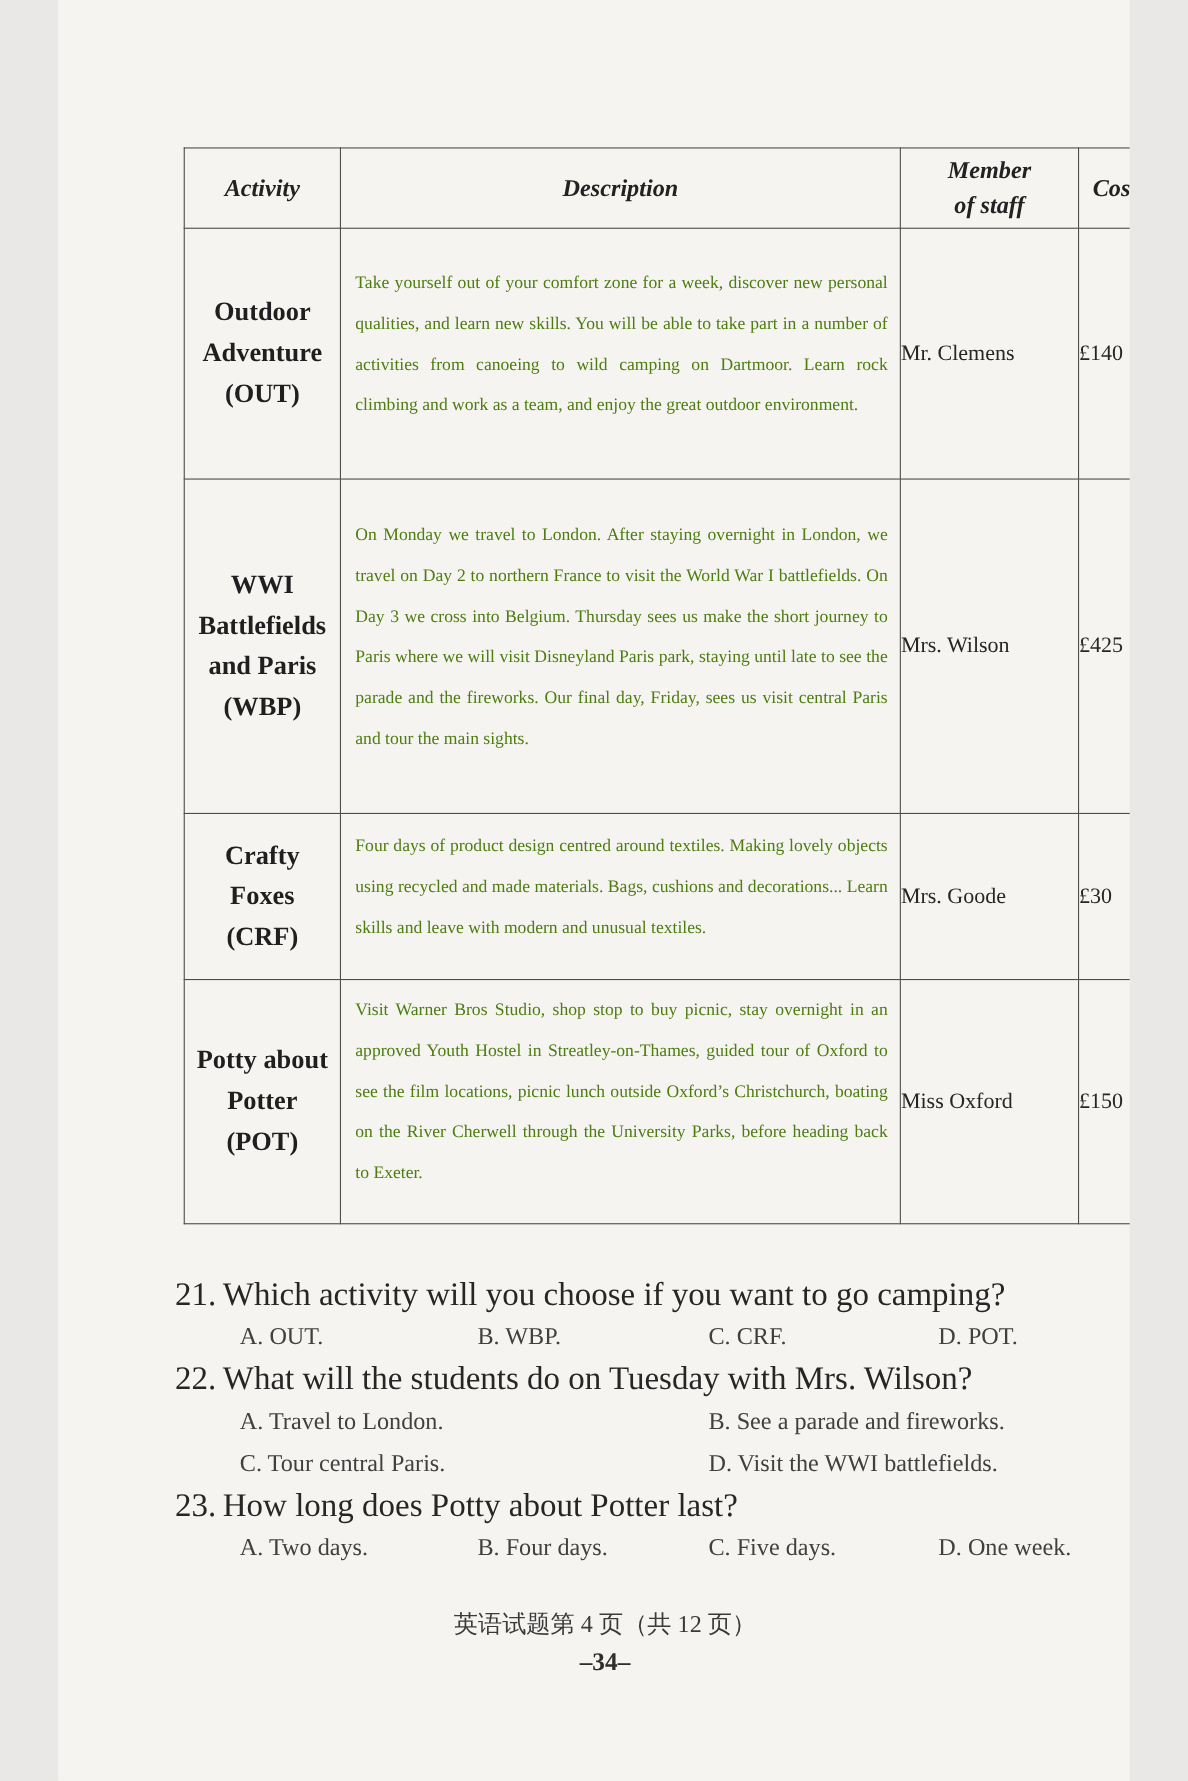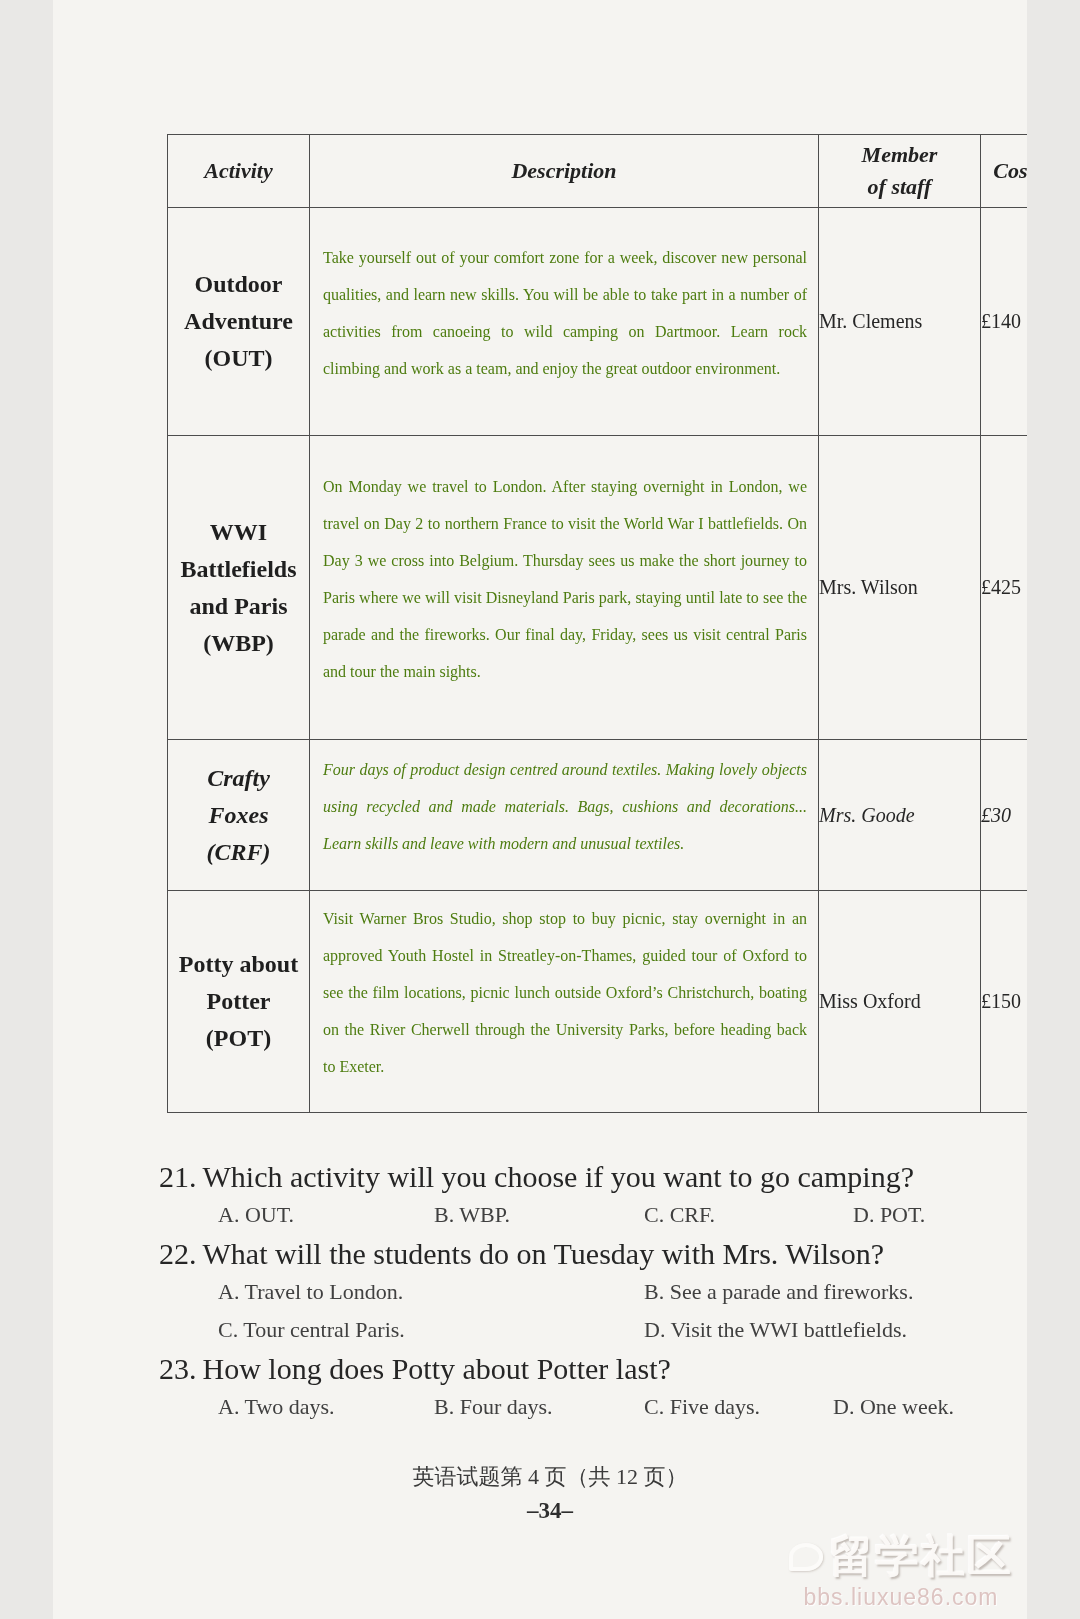--- a/index.html
+++ b/index.html
@@ -53,21 +53,21 @@
     text-align: justify;
     padding: 2px 11px 20px 13px;
     color: #4d7c0f;
   }
   td.staff-cell, td.cost-cell {
     font-size: 20px;
     color: #262626;
   }
   tr.row-out  { height: 228px; }
   tr.row-wbp  { height: 304px; }
-  tr.row-crf  { height: 151px; font-style: italic; }
+  tr.row-crf  { height: 151px; }
   tr.row-pot  { height: 222px; }
 
   
   .q-line {
     position: absolute;
     left: 106px;
     font-size: 30px;
     line-height: 27px;
     white-space: nowrap;
     color: #262626;
@@ -226,27 +226,20 @@
   <div class="opt-row" style="top:1316px">
     <span style="left:165px">C. Tour central Paris.</span>
     <span style="left:591px">D. Visit the WWI battlefields.</span>
   </div>
 
   <div class="q-line" style="top:1355px"><span class="q-num">23.</span><span>How long does Potty about Potter last?</span></div>
   <div class="opt-row" style="top:1393px">
     <span style="left:165px">A. Two days.</span>
     <span style="left:381px">B. Four days.</span>
     <span style="left:591px">C. Five days.</span>
-    <span style="left:780px">D. One week.</span>
+    <span style="left:800px">D. One week.</span>
   </div>
 
   <div class="footer-line">英语试题第 4 页（共 12 页）</div>
   <div class="page-number">–34–</div>
 
-  <div class="watermark">
-    <div class="wm-row">
-      <span class="wm-bubble"></span>
-      <span class="wm-brand">留学社区</span>
-    </div>
-    <div class="wm-url">bbs.liuxue86.com</div>
-  </div>
 
 </div>
 
 </body></html>

